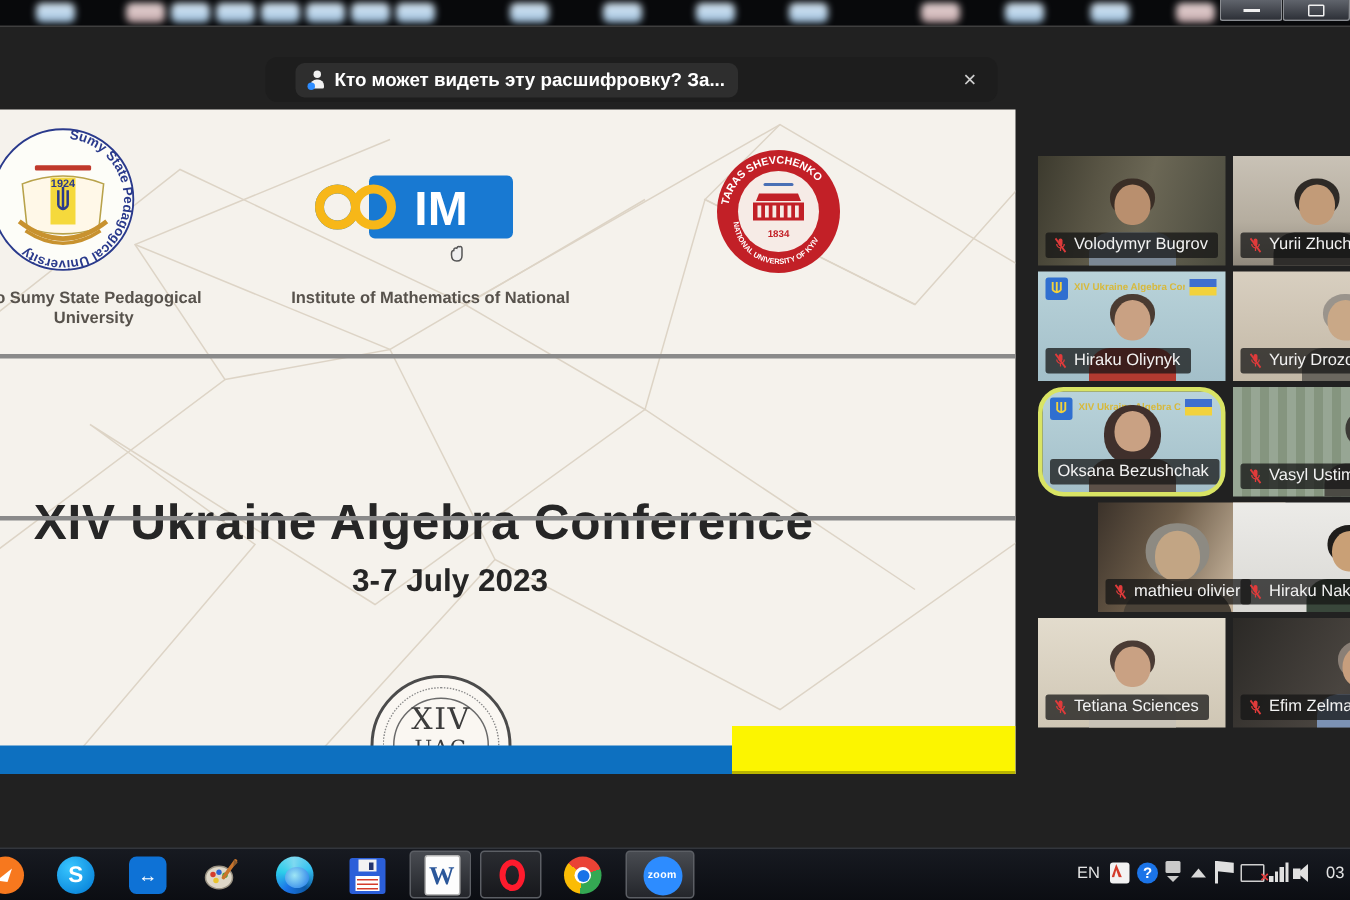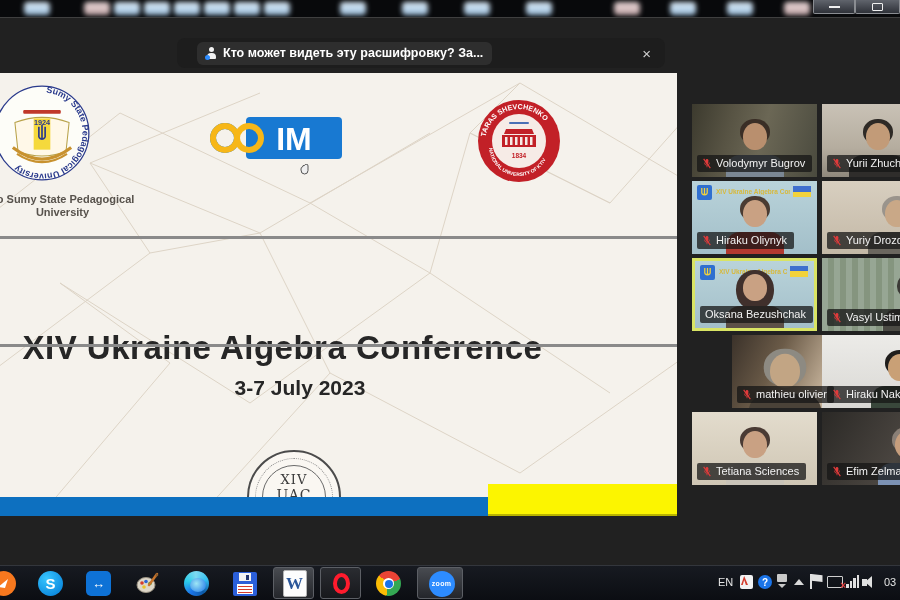--- a/index.html
+++ b/index.html
@@ -38,42 +38,42 @@
   #slide-dates{font-size:21px;font-weight:bold;color:#262626;}
   .rule{position:absolute;left:0;width:677px;height:3px;background:#8a8a8a;}
   
   #seal{position:absolute;left:247px;top:377px;width:94px;height:94px;border:2px solid #4b4b4b;
         border-radius:50%;box-sizing:border-box;background:#faf7f2;}
   #seal .dotring{position:absolute;left:6px;top:6px;width:78px;height:78px;border:1px dotted #8a8a8a;
         border-radius:50%;box-sizing:border-box;}
   #seal .inring{position:absolute;left:13px;top:13px;width:64px;height:64px;border:1px solid #6a6a6a;
         border-radius:50%;box-sizing:border-box;display:flex;flex-direction:column;align-items:center;
         justify-content:center;font-family:"DejaVu Serif","Liberation Serif",serif;color:#3c3c3c;}
-  #seal .l1{font-size:13px;letter-spacing:1px;}
+  #seal .l1{font-size:20px;letter-spacing:1px;}
   #seal .l2{font-size:14px;letter-spacing:1px;}
   #seal .l3,#seal .l4{font-size:7.5px;margin-top:1px;}
   #bar-blue{position:absolute;left:0;top:424px;width:500px;height:19px;z-index:2;}
   #bar-yellow{position:absolute;left:488px;top:411px;width:189px;height:32px;z-index:3;border-bottom:2px solid #b9b400;box-sizing:border-box;}
   
   #hand-cursor{position:absolute;left:298px;top:90px;z-index:5;}
   
   .tile{position:absolute;background:#333;overflow:hidden;text-decoration:underline;}
   .tile .name-label{position:absolute;left:5px;bottom:5px;display:flex;align-items:center;gap:4px;
         background:rgba(22,22,22,.75);color:#f2f2f2;font-size:11px;padding:2px 7px 3px 5px;border-radius:2px;z-index:6;white-space:nowrap;}
   .tile.active-speaker{border:3px solid #d9e464;box-sizing:border-box;}
   .person{position:absolute;bottom:0;width:64px;height:58px;transform:translateX(-50%);}
   .person .hair{position:absolute;left:50%;top:0;transform:translateX(-50%);width:30px;height:26px;border-radius:48%;background:var(--hair);}
   .person .head{position:absolute;left:50%;top:4px;transform:translateX(-50%);width:24px;height:27px;border-radius:50% 50% 46% 46%;background:var(--skin);}
   .person .torso{position:absolute;left:50%;bottom:-4px;transform:translateX(-50%);width:58px;height:26px;border-radius:14px 14px 0 0;background:var(--shirt);}
   
   .v1{background:linear-gradient(105deg,#3c3a2e 0%,#585444 30%,#6b6755 55%,#4a4a3e 100%);--skin:#b98f6e;--hair:#3a2e26;--shirt:#7b8794;}
   .v2{background:linear-gradient(180deg,#c9c2b6 0%,#b5ad9f 60%,#8f887c 100%);--skin:#c29b78;--hair:#2e2a26;--shirt:#2f2d2b;}
   .v3{background:linear-gradient(180deg,#b9d3da,#a3bfc9);--skin:#c9a183;--hair:#4a3b32;--shirt:#b23a30;}
   .v4{background:linear-gradient(180deg,#d8cfc0,#c3b8a6);--skin:#c9a887;--hair:#9a948c;--shirt:#6b675f;}
-  .v5{background:linear-gradient(180deg,#b9d3da,#a3bfc9);--skin:#c9a183;--hair:#40302c;--shirt:#5c5048;}
+  .v5{background:linear-gradient(180deg,#b9d3da,#a3bfc9);border-radius:17px;--skin:#c9a183;--hair:#40302c;--shirt:#5c5048;}
   .v6{background:repeating-linear-gradient(90deg,#97a694 0 6px,#85957f 6px 12px);--skin:#b99b7c;--hair:#3c3a36;--shirt:#4b4a44;}
   .v7{background:linear-gradient(115deg,#3b322a 0%,#6b5b48 35%,#c7b49c 75%,#8a7a64 100%);margin-left:40px;--skin:#c2a584;--hair:#8d8a82;--shirt:#4a4238;}
   .v8{background:linear-gradient(180deg,#ecebe8,#d9d8d4);--skin:#c9a076;--hair:#1f1d1b;--shirt:#39473b;}
   .v9{background:linear-gradient(180deg,#e3dccd,#cfc6b4);--skin:#c9a183;--hair:#4a3b34;--shirt:#c9c3b8;}
   .v10{background:linear-gradient(120deg,#2b2926,#4a4540 60%,#35322d);--skin:#c79e7d;--hair:#8a7f76;--shirt:#7c92b4;}
   
   .conf-overlay{position:absolute;inset:0;z-index:1;}
   .trident-badge{position:absolute;top:4px;left:5px;width:15px;height:15px;background:#2f6fd0;border-radius:2px;
         display:flex;align-items:center;justify-content:center;}
   .conf-text{position:absolute;top:7px;left:24px;right:27px;font-size:6.5px;font-weight:bold;color:#d7b93c;
@@ -176,20 +176,21 @@
     <div>University</div>
   </div>
 
   <svg style="position:absolute;left:208px;top:38px" width="134" height="54" viewBox="0 0 134 54">
     <rect x="38" y="6" width="96" height="42" rx="4" fill="#1879d2"></rect>
     <text x="86" y="39" text-anchor="middle" font-size="32" font-weight="bold" fill="#ffffff">IM</text>
     <circle cx="17" cy="27" r="12" fill="none" stroke="#1879d2" stroke-width="6"></circle>
     <path d="M5 27 a12 12 0 0 1 24 0 a12 12 0 0 0 24 0 a12 12 0 0 0 -24 0 a12 12 0 0 1 -24 0" fill="none" stroke="#f7b718" stroke-width="6" stroke-linecap="round"></path>
   </svg>
   <div class="caption" style="left:172px;top:120px;width:230px">
+    <div>Institute of Mathematics of National</div>
   </div>
 
   <svg id="hand-cursor" width="13" height="14" viewBox="0 0 13 14">
     <path d="M3 6 q0-2 1.5-2 q0-2 2-1.5 q.5-1.5 2-1 q1.5-.5 1.5 1.5 l0 4.5 q0 3.5-3.5 3.5 q-3.5 0-3.5-4z" fill="#efefef" stroke="#555" stroke-width="1"></path>
   </svg>
 
   <svg style="position:absolute;left:476px;top:25px" width="86" height="86" viewBox="0 0 86 86">
     <defs>
       <path id="ktop" d="M 9 45 A 34 34 0 0 1 77 45"></path>
       <path id="kbot" d="M 13 48 A 30 30 0 0 0 73 48"></path>

